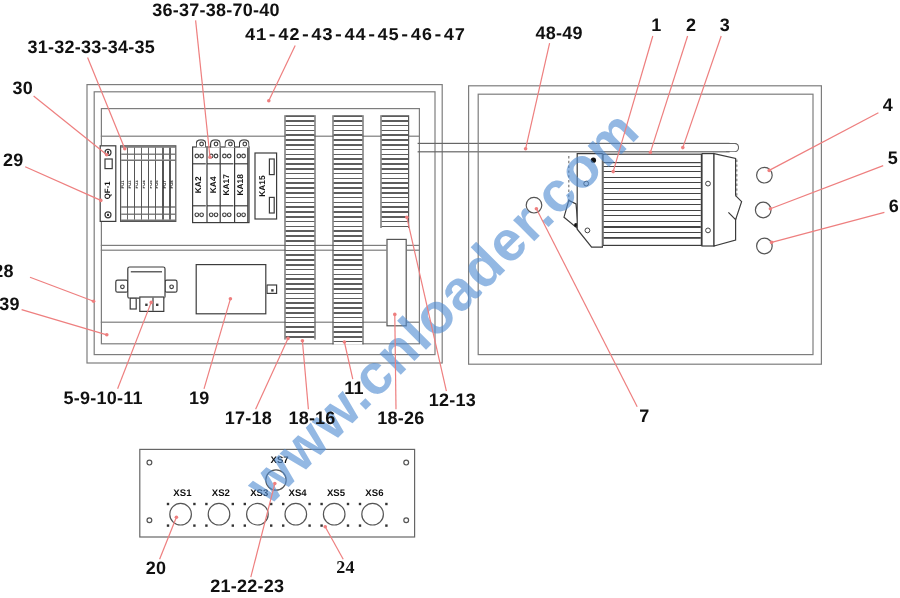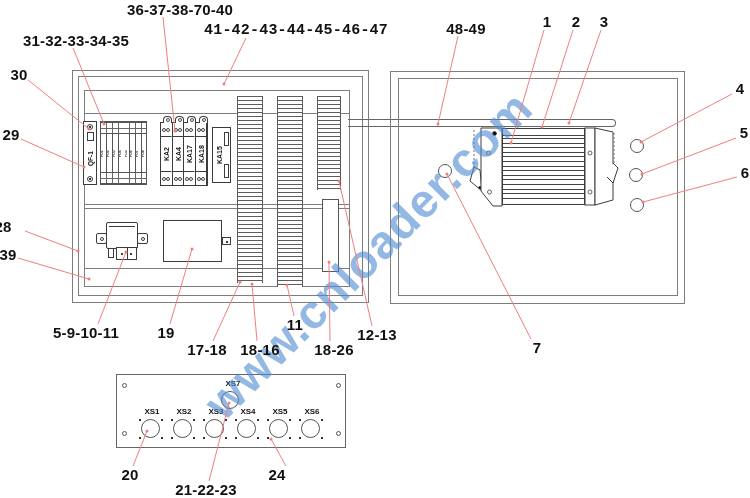--- a/index.html
+++ b/index.html
@@ -318,16 +318,16 @@
       <div class="callout" style="left: 86px; top: 332px;">5-9-10-11</div>
       <div class="callout" style="left: 166px; top: 332px;">19</div>
       <div class="callout" style="left: 207px; top: 349px;">17-18</div>
       <div class="callout" style="left: 260px; top: 349px;">18-16</div>
       <div class="callout" style="left: 295px; top: 324px;">11</div>
       <div class="callout" style="left: 334px; top: 349px;">18-26</div>
       <div class="callout" style="left: 377px; top: 334px;">12-13</div>
       <div class="callout" style="left: 537px; top: 347px;">7</div>
       <div class="callout" style="left: 130px; top: 474px;">20</div>
       <div class="callout" style="left: 206px; top: 489px;">21-22-23</div>
-      <div class="callout" style="left: 277px; top: 474px;">24</div>
+      <div class="callout" style="left: 288px; top: 474px; font-family: Liberation Serif, serif;">24</div>
     </div>
 
 </div>
 
 </body></html>

